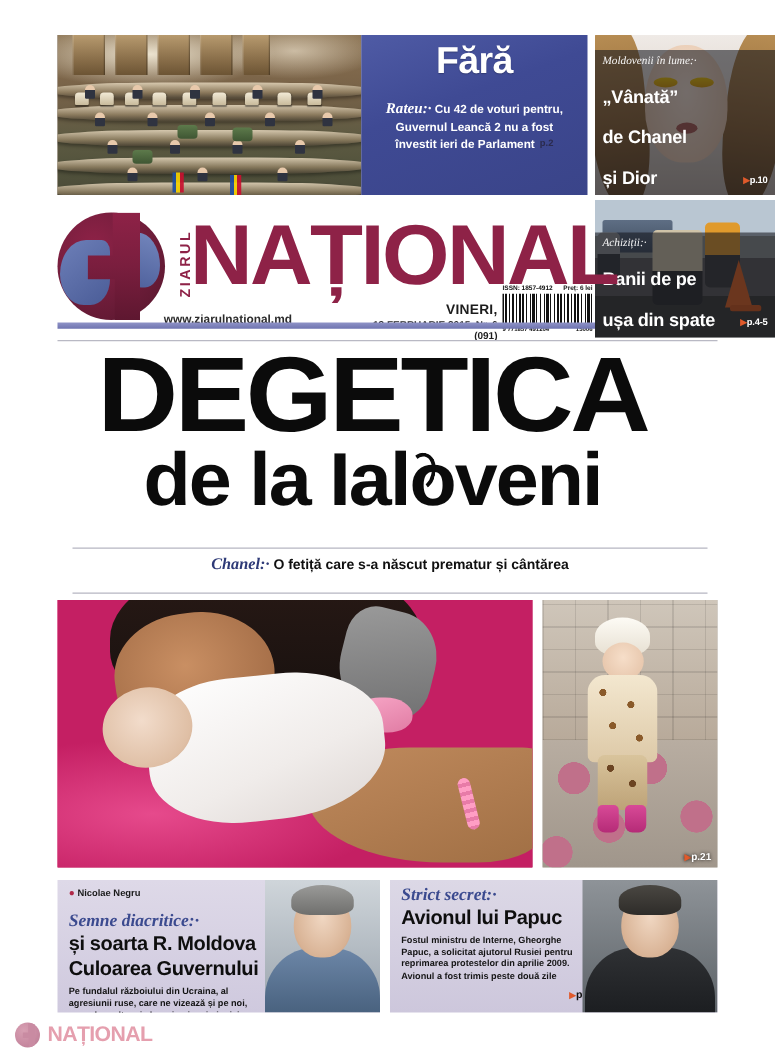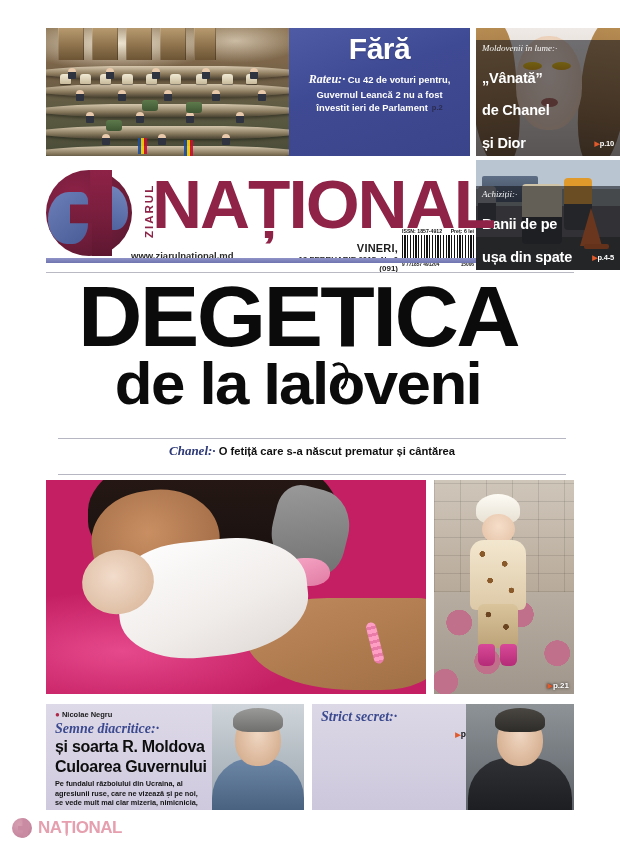--- a/index.html
+++ b/index.html
@@ -64,21 +64,21 @@
     background: linear-gradient(160deg,#4f5ba5 0%,#3f4a94 40%,#3a4489 100%);
     color: #fff; text-align: center; padding-top: 6px;
   }
   .lead-title {
     font-family: "Liberation Sans", sans-serif;
     font-weight: bold; font-size: 30px; line-height: 1.02;
     letter-spacing: -0.5px; padding: 0 8px;
     text-shadow: 0 1px 1px rgba(0,0,0,.25);
   }
   .lead-deck {
-    margin-top: 6px; font-size: 9.4px; line-height: 1.42; font-weight: bold;
+    margin-top: 13px; font-size: 9.4px; line-height: 1.42; font-weight: bold;
     padding: 0 6px; letter-spacing: .02px;
   }
   .lead-kicker {
     font-family: "Liberation Serif", serif;
     font-style: italic; font-weight: bold; font-size: 12px;
   }
   .pageref {
     display: inline-block; font-size: 7.5px; font-weight: bold;
     color: #fff; margin-left: 4px; vertical-align: 1px;
   }
@@ -386,21 +386,21 @@
 
   
   .bottom { position: absolute; left: 46px; top: 704px; width: 528px; height: 106px; }
   .art {
     position: absolute; top: 0; height: 106px; overflow: hidden;
     background: linear-gradient(180deg,#ded9e8,#cfc9de);
   }
   .art-left { left: 0; width: 258px; }
   .art-right { left: 266px; width: 262px; background: linear-gradient(180deg,#dcd8e6,#cdc7dc); }
   .art-txt { position: absolute; left: 9px; top: 6px; width: 152px; }
-  .byline { font-size: 7.5px; font-weight: bold; color: #1a1a1a; margin-bottom: 3px; }
+  .byline { font-size: 7.5px; font-weight: bold; color: #1a1a1a; margin-bottom: 12px; }
   .bullet { color: #b02848; font-size: 8px; }
   .art-kicker {
     font-family: "Liberation Serif", serif; font-style: italic; font-weight: bold;
     font-size: 14px; color: #3b4a8f; line-height: 1.05; margin-bottom: 2px;
   }
   .art-title {
     font-size: 16px; font-weight: bold; color: #0e0e0e;
     line-height: 1.06; letter-spacing: -0.3px; margin-bottom: 3px;
   }
   .art-body {
@@ -655,20 +655,22 @@
         <div class="mug-head"></div>
         <div class="mug-hair"></div>
       </div>
     </div>
 
     <div class="art art-right">
       <div class="art-txt">
         <div class="art-kicker" style="">
           <span>Strict secret</span><span>:·</span>
         </div>
+        <div class="art-title">Avionul lui Papuc</div>
+        <div class="art-body">Fostul ministru de Interne, Gheorghe Papuc, a solicitat ajutorul Rusiei pentru reprimarea protestelor din aprilie 2009. Avionul a fost trimis peste două zile</div>
         <div class="art-pageref">
           <span class="tri">▶</span><span>p.3</span>
         </div>
       </div>
       <div class="art-photo p-right">
         <div class="mug-body coat"></div>
         <div class="mug-head"></div>
         <div class="mug-hair dark"></div>
       </div>
     </div>

